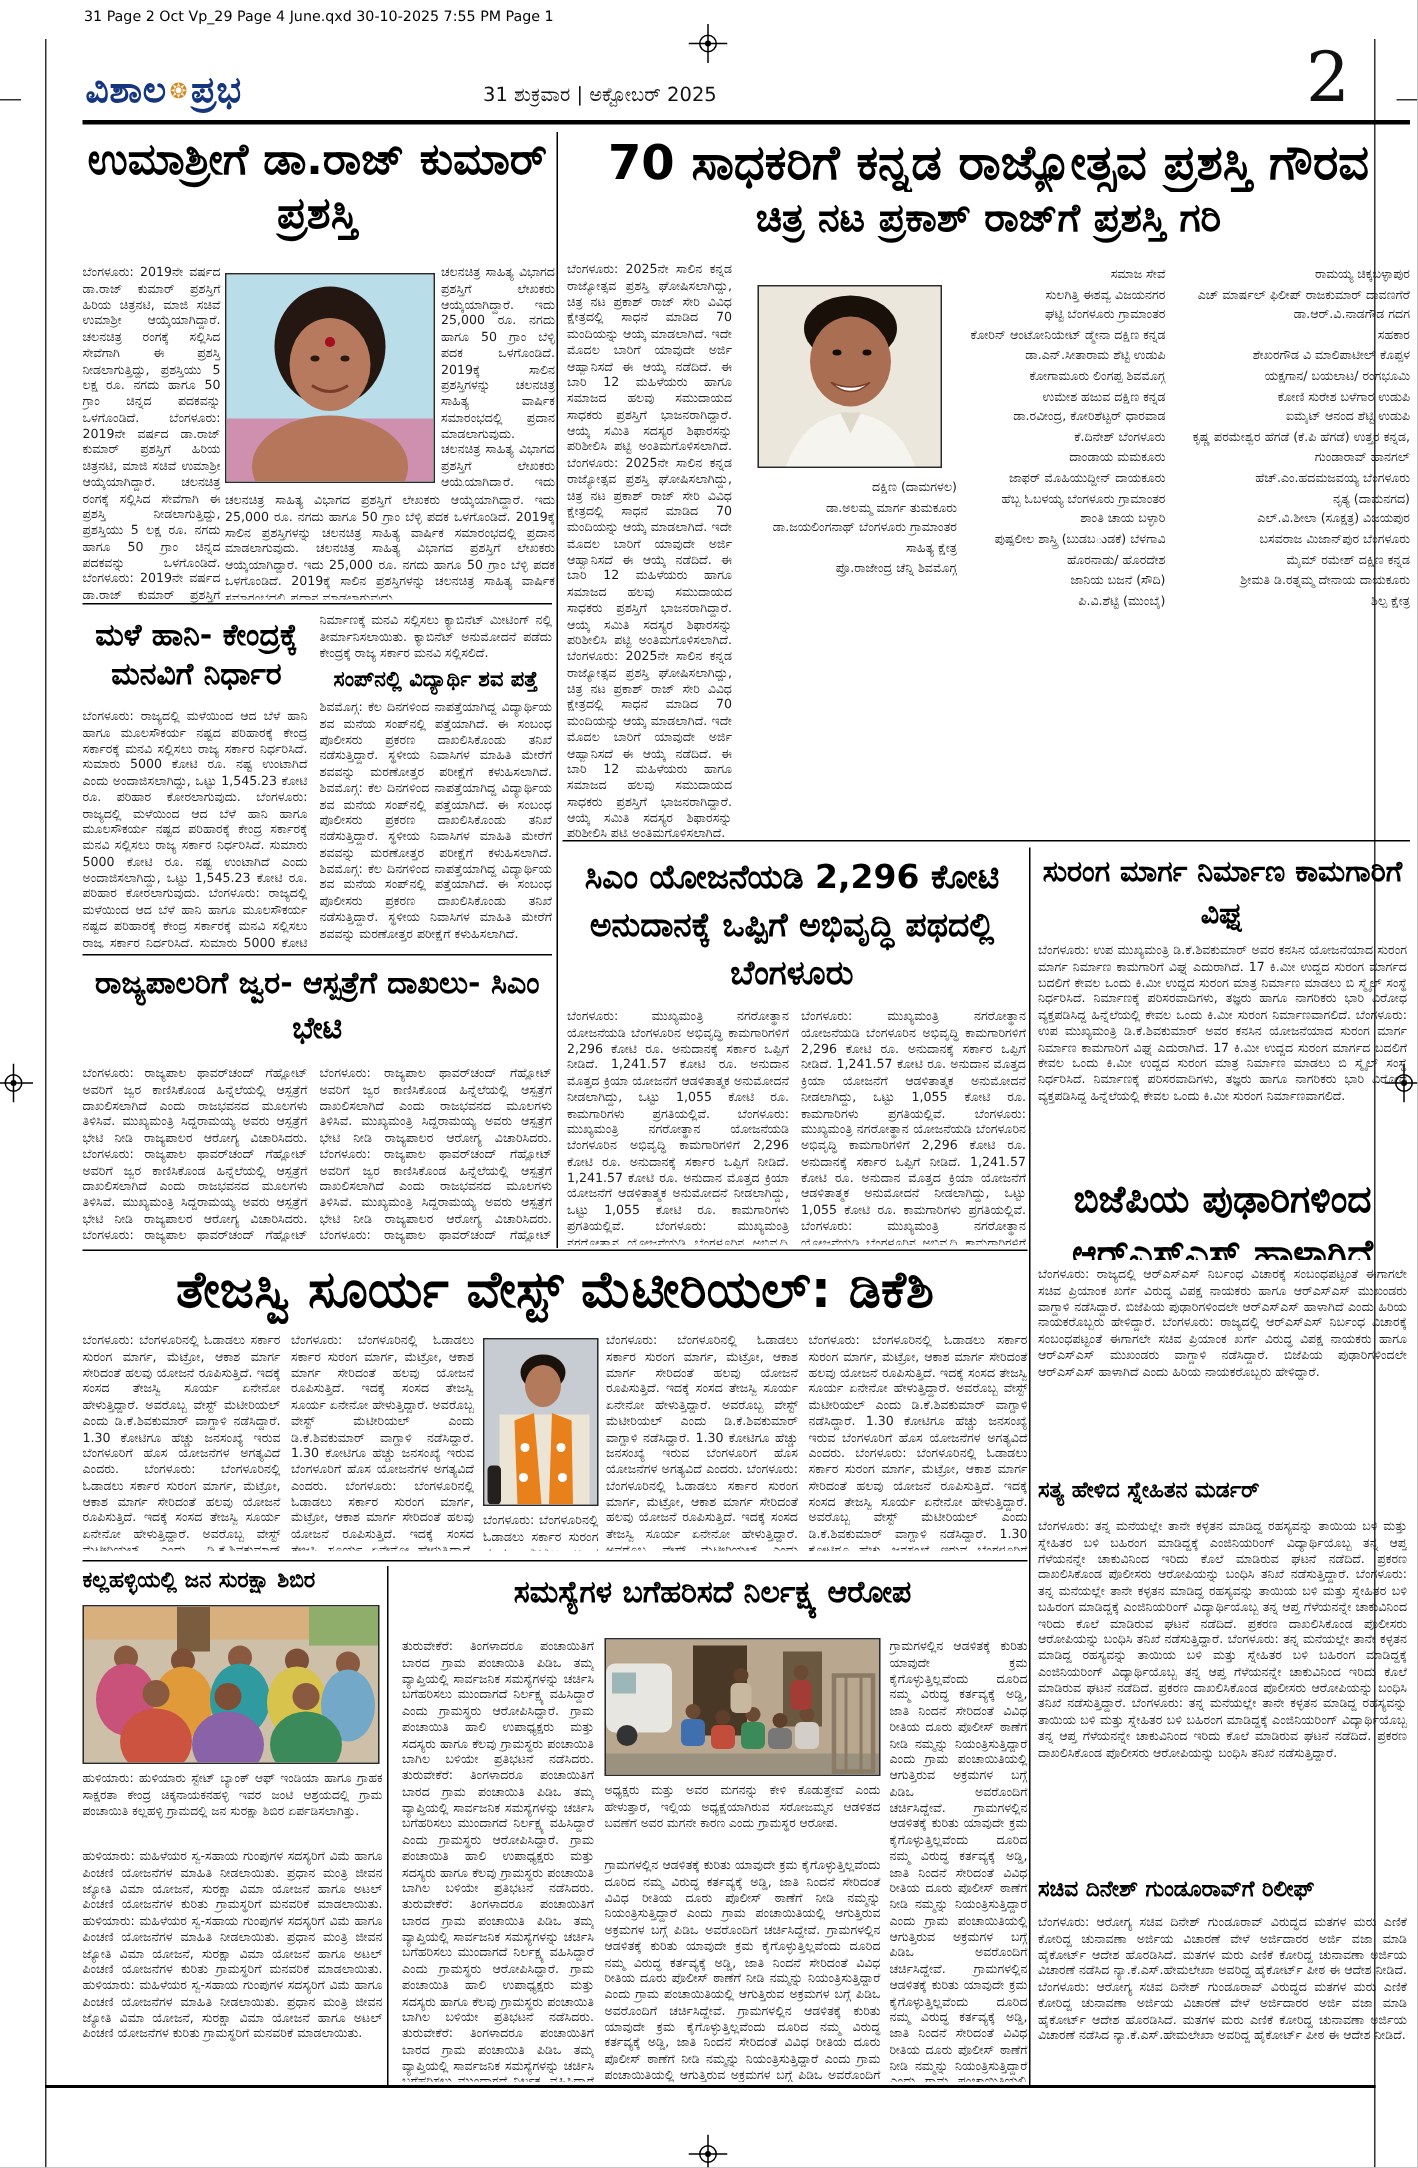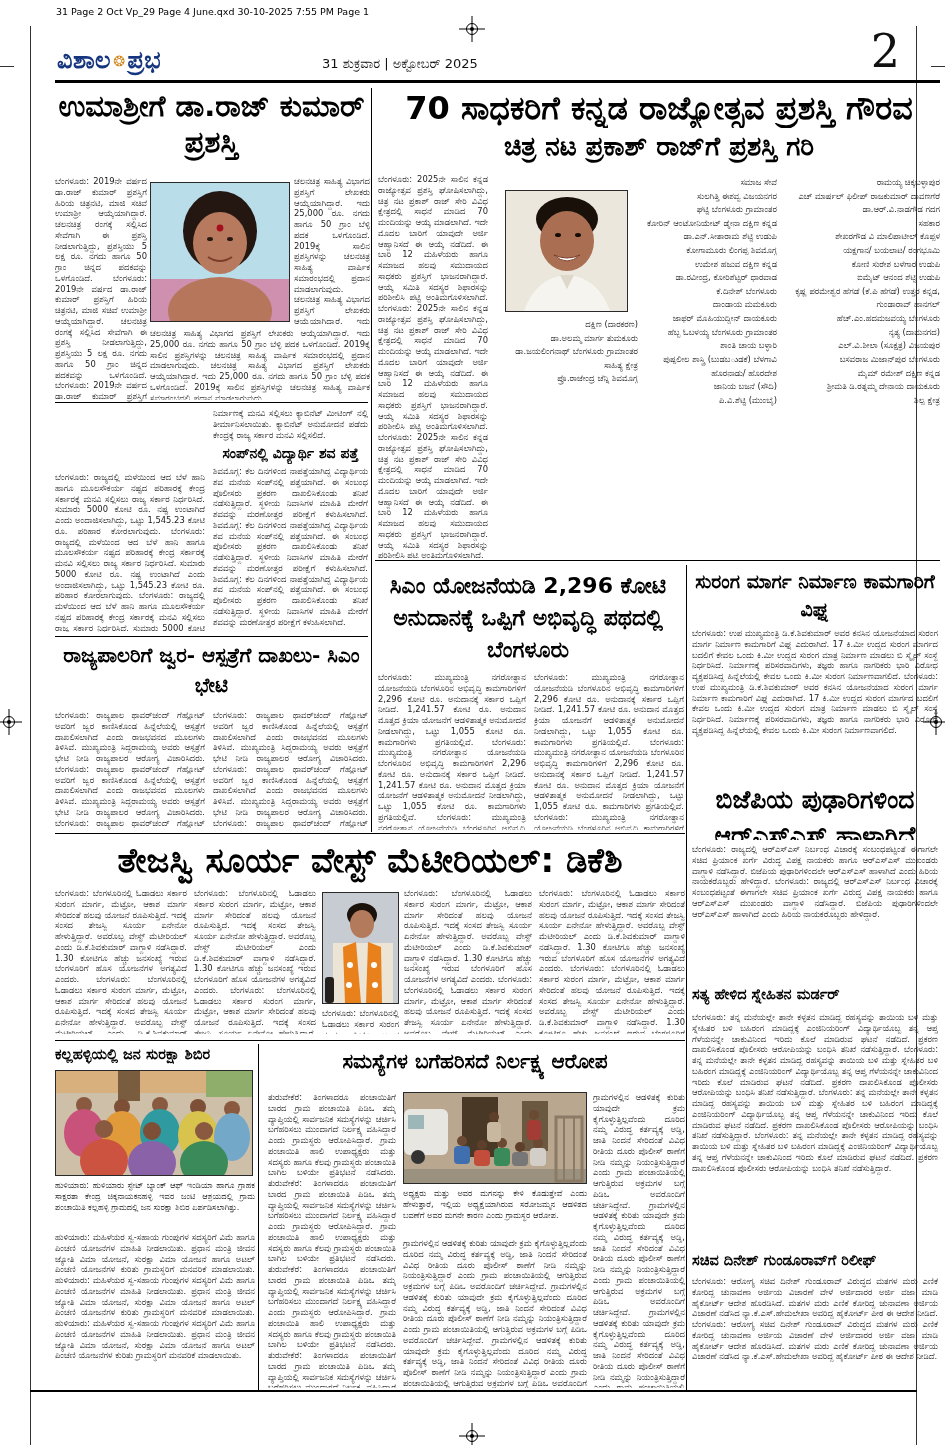--- a/index.html
+++ b/index.html
@@ -109,21 +109,21 @@
       <rect width="121" height="120" fill="#ece7dc"></rect>
       <ellipse cx="61" cy="28" rx="31" ry="22" fill="#181009"></ellipse>
       <ellipse cx="61" cy="50" rx="27" ry="30" fill="#aa6f52"></ellipse>
       <ellipse cx="52" cy="44" rx="3" ry="2" fill="#140c08"></ellipse>
       <ellipse cx="72" cy="44" rx="3" ry="2" fill="#140c08"></ellipse>
       <path d="M48 64 Q61 76 74 64 Q61 70 48 64 Z" fill="#fff" stroke="#7a3d2a" stroke-width="1"></path>
       <path d="M18 120 Q30 86 61 84 Q92 86 104 120 Z" fill="#f6f4ef"></path>
       <path d="M54 84 L61 98 L68 84 Z" fill="#ddd8ca"></path>
     </svg>
   </div>
-  <div class="abs names" style="left:498px;top:318px;width:140px;height:240px;">ದಕ್ಷಿಣ (ದಾರಕರಣ)
+  <div class="abs names" style="left:498px;top:318px;width:140px;height:240px;">ದಕ್ಷಿಣ (ದಾಮಗಳಲ)
 ಡಾ.ಅಲಮ್ಮ ಮಾರ್ಗ ತುಮಕೂರು
 ಡಾ.ಜಯಲಿಂಗನಾಥ್ ಬೆಂಗಳೂರು ಗ್ರಾಮಾಂತರ
 ಸಾಹಿತ್ಯ ಕ್ಷೇತ್ರ
 ಪ್ರೊ.ರಾಜೇಂದ್ರ ಚೆನ್ನಿ ಶಿವಮೊಗ್ಗ</div>
   <div class="abs names" style="left:645px;top:176px;width:132px;height:382px;">ಸಮಾಜ ಸೇವೆ
 ಸುಲಗಿತ್ತಿ ಈಶವ್ವ ವಿಜಯನಗರ
 ಘಟ್ಟಿ ಬೆಂಗಳೂರು ಗ್ರಾಮಾಂತರ
 ಕೋರಿನ್ ಆಂಟೋನಿಯೇಟ್ ಡ್ಮೇನಾ ದಕ್ಷಿಣ ಕನ್ನಡ
 ಡಾ.ಎನ್.ಸೀತಾರಾಮ ಶೆಟ್ಟಿ ಉಡುಪಿ
 ಕೋಗಾಮೂರು ಲಿಂಗಪ್ಪ ಶಿವಮೊಗ್ಗ
@@ -148,20 +148,21 @@
 ಐಮೈಟ್ ಆನಂದ ಶೆಟ್ಟಿ ಉಡುಪಿ
 ಕೃಷ್ಣ ಪರಮೇಶ್ವರ ಹೆಗಡೆ (ಕೆ.ಪಿ ಹೆಗಡೆ) ಉತ್ತರ ಕನ್ನಡ, ಗುಂಡಾರಾವ್ ಹಾನಗಲ್
 ಹೆಚ್.ಎಂ.ಹದಮಜವಯ್ಯ ಬೆಂಗಳೂರು
 ನೃತ್ಯ (ದಾಮನಗದ)
 ಎಲ್.ವಿ.ಶೀಲಾ (ಸೂಕ್ಷತ್ರ) ವಿಜಯಪುರ
 ಬಸವರಾಜ ಮಿಜಾನ್‌ಪುರ ಬೆಂಗಳೂರು
 ಮೈಮ್ ರಮೇಶ್ ದಕ್ಷಿಣ ಕನ್ನಡ
 ಶ್ರೀಮತಿ ಡಿ.ರತ್ನಮ್ಮ ದೇನಾಯ ದಾಯಕೂರು
 ಶಿಲ್ಪ ಕ್ಷೇತ್ರ</div>
 
+  <div class="abs hl" style="left:55px;top:410px;width:152px;height:58px;font-size:20px;line-height:1.3;">ಮಳೆ ಹಾನಿ- ಕೇಂದ್ರಕ್ಕೆ ಮನವಿಗೆ ನಿರ್ಧಾರ</div>
   <div class="abs bt" style="left:213px;top:408px;width:155px;height:34px;">ನಿರ್ಮಾಣಕ್ಕೆ ಮನವಿ ಸಲ್ಲಿಸಲು ಕ್ಯಾಬಿನೆಟ್ ಮೀಟಿಂಗ್ ನಲ್ಲಿ ತೀರ್ಮಾನಿಸಲಾಯಿತು. ಕ್ಯಾಬಿನೆಟ್ ಅನುಮೋದನೆ ಪಡೆದು ಕೇಂದ್ರಕ್ಕೆ ರಾಜ್ಯ ಸರ್ಕಾರ ಮನವಿ ಸಲ್ಲಿಸಲಿದೆ.</div>
   <div class="abs bt" style="left:55px;top:472px;width:150px;height:160px;">ಬೆಂಗಳೂರು: ರಾಜ್ಯದಲ್ಲಿ ಮಳೆಯಿಂದ ಆದ ಬೆಳೆ ಹಾನಿ ಹಾಗೂ ಮೂಲಸೌಕರ್ಯ ನಷ್ಟದ ಪರಿಹಾರಕ್ಕೆ ಕೇಂದ್ರ ಸರ್ಕಾರಕ್ಕೆ ಮನವಿ ಸಲ್ಲಿಸಲು ರಾಜ್ಯ ಸರ್ಕಾರ ನಿರ್ಧರಿಸಿದೆ. ಸುಮಾರು 5000 ಕೋಟಿ ರೂ. ನಷ್ಟ ಉಂಟಾಗಿದೆ ಎಂದು ಅಂದಾಜಿಸಲಾಗಿದ್ದು, ಒಟ್ಟು 1,545.23 ಕೋಟಿ ರೂ. ಪರಿಹಾರ ಕೋರಲಾಗುವುದು. ಬೆಂಗಳೂರು: ರಾಜ್ಯದಲ್ಲಿ ಮಳೆಯಿಂದ ಆದ ಬೆಳೆ ಹಾನಿ ಹಾಗೂ ಮೂಲಸೌಕರ್ಯ ನಷ್ಟದ ಪರಿಹಾರಕ್ಕೆ ಕೇಂದ್ರ ಸರ್ಕಾರಕ್ಕೆ ಮನವಿ ಸಲ್ಲಿಸಲು ರಾಜ್ಯ ಸರ್ಕಾರ ನಿರ್ಧರಿಸಿದೆ. ಸುಮಾರು 5000 ಕೋಟಿ ರೂ. ನಷ್ಟ ಉಂಟಾಗಿದೆ ಎಂದು ಅಂದಾಜಿಸಲಾಗಿದ್ದು, ಒಟ್ಟು 1,545.23 ಕೋಟಿ ರೂ. ಪರಿಹಾರ ಕೋರಲಾಗುವುದು. ಬೆಂಗಳೂರು: ರಾಜ್ಯದಲ್ಲಿ ಮಳೆಯಿಂದ ಆದ ಬೆಳೆ ಹಾನಿ ಹಾಗೂ ಮೂಲಸೌಕರ್ಯ ನಷ್ಟದ ಪರಿಹಾರಕ್ಕೆ ಕೇಂದ್ರ ಸರ್ಕಾರಕ್ಕೆ ಮನವಿ ಸಲ್ಲಿಸಲು ರಾಜ್ಯ ಸರ್ಕಾರ ನಿರ್ಧರಿಸಿದೆ. ಸುಮಾರು 5000 ಕೋಟಿ ರೂ. ನಷ್ಟ ಉಂಟಾಗಿದೆ ಎಂದು ಅಂದಾಜಿಸಲಾಗಿದ್ದು, ಒಟ್ಟು 1,545.23 ಕೋಟಿ ರೂ. ಪರಿಹಾರ ಕೋರಲಾಗುವುದು.</div>
 
   <div class="abs hl" style="left:213px;top:444px;width:155px;height:20px;font-size:14px;line-height:1.3;">ಸಂಪ್‌ನಲ್ಲಿ ವಿದ್ಯಾರ್ಥಿ ಶವ ಪತ್ತೆ</div>
   <div class="abs bt" style="left:213px;top:466px;width:155px;height:166px;">ಶಿವಮೊಗ್ಗ: ಕೆಲ ದಿನಗಳಿಂದ ನಾಪತ್ತೆಯಾಗಿದ್ದ ವಿದ್ಯಾರ್ಥಿಯ ಶವ ಮನೆಯ ಸಂಪ್‌ನಲ್ಲಿ ಪತ್ತೆಯಾಗಿದೆ. ಈ ಸಂಬಂಧ ಪೊಲೀಸರು ಪ್ರಕರಣ ದಾಖಲಿಸಿಕೊಂಡು ತನಿಖೆ ನಡೆಸುತ್ತಿದ್ದಾರೆ. ಸ್ಥಳೀಯ ನಿವಾಸಿಗಳ ಮಾಹಿತಿ ಮೇರೆಗೆ ಶವವನ್ನು ಮರಣೋತ್ತರ ಪರೀಕ್ಷೆಗೆ ಕಳುಹಿಸಲಾಗಿದೆ. ಶಿವಮೊಗ್ಗ: ಕೆಲ ದಿನಗಳಿಂದ ನಾಪತ್ತೆಯಾಗಿದ್ದ ವಿದ್ಯಾರ್ಥಿಯ ಶವ ಮನೆಯ ಸಂಪ್‌ನಲ್ಲಿ ಪತ್ತೆಯಾಗಿದೆ. ಈ ಸಂಬಂಧ ಪೊಲೀಸರು ಪ್ರಕರಣ ದಾಖಲಿಸಿಕೊಂಡು ತನಿಖೆ ನಡೆಸುತ್ತಿದ್ದಾರೆ. ಸ್ಥಳೀಯ ನಿವಾಸಿಗಳ ಮಾಹಿತಿ ಮೇರೆಗೆ ಶವವನ್ನು ಮರಣೋತ್ತರ ಪರೀಕ್ಷೆಗೆ ಕಳುಹಿಸಲಾಗಿದೆ. ಶಿವಮೊಗ್ಗ: ಕೆಲ ದಿನಗಳಿಂದ ನಾಪತ್ತೆಯಾಗಿದ್ದ ವಿದ್ಯಾರ್ಥಿಯ ಶವ ಮನೆಯ ಸಂಪ್‌ನಲ್ಲಿ ಪತ್ತೆಯಾಗಿದೆ. ಈ ಸಂಬಂಧ ಪೊಲೀಸರು ಪ್ರಕರಣ ದಾಖಲಿಸಿಕೊಂಡು ತನಿಖೆ ನಡೆಸುತ್ತಿದ್ದಾರೆ. ಸ್ಥಳೀಯ ನಿವಾಸಿಗಳ ಮಾಹಿತಿ ಮೇರೆಗೆ ಶವವನ್ನು ಮರಣೋತ್ತರ ಪರೀಕ್ಷೆಗೆ ಕಳುಹಿಸಲಾಗಿದೆ.</div>
 
   <div class="abs hl" style="left:55px;top:640px;width:313px;height:64px;font-size:20px;line-height:1.5;">ರಾಜ್ಯಪಾಲರಿಗೆ ಜ್ವರ- ಆಸ್ಪತ್ರೆಗೆ ದಾಖಲು- ಸಿಎಂ ಭೇಟಿ</div>
   <div class="abs bt" style="left:55px;top:710px;width:150px;height:120px;">ಬೆಂಗಳೂರು: ರಾಜ್ಯಪಾಲ ಥಾವರ್‌ಚಂದ್ ಗೆಹ್ಲೋಟ್ ಅವರಿಗೆ ಜ್ವರ ಕಾಣಿಸಿಕೊಂಡ ಹಿನ್ನೆಲೆಯಲ್ಲಿ ಆಸ್ಪತ್ರೆಗೆ ದಾಖಲಿಸಲಾಗಿದೆ ಎಂದು ರಾಜಭವನದ ಮೂಲಗಳು ತಿಳಿಸಿವೆ. ಮುಖ್ಯಮಂತ್ರಿ ಸಿದ್ದರಾಮಯ್ಯ ಅವರು ಆಸ್ಪತ್ರೆಗೆ ಭೇಟಿ ನೀಡಿ ರಾಜ್ಯಪಾಲರ ಆರೋಗ್ಯ ವಿಚಾರಿಸಿದರು. ಬೆಂಗಳೂರು: ರಾಜ್ಯಪಾಲ ಥಾವರ್‌ಚಂದ್ ಗೆಹ್ಲೋಟ್ ಅವರಿಗೆ ಜ್ವರ ಕಾಣಿಸಿಕೊಂಡ ಹಿನ್ನೆಲೆಯಲ್ಲಿ ಆಸ್ಪತ್ರೆಗೆ ದಾಖಲಿಸಲಾಗಿದೆ ಎಂದು ರಾಜಭವನದ ಮೂಲಗಳು ತಿಳಿಸಿವೆ. ಮುಖ್ಯಮಂತ್ರಿ ಸಿದ್ದರಾಮಯ್ಯ ಅವರು ಆಸ್ಪತ್ರೆಗೆ ಭೇಟಿ ನೀಡಿ ರಾಜ್ಯಪಾಲರ ಆರೋಗ್ಯ ವಿಚಾರಿಸಿದರು. ಬೆಂಗಳೂರು: ರಾಜ್ಯಪಾಲ ಥಾವರ್‌ಚಂದ್ ಗೆಹ್ಲೋಟ್ ಅವರಿಗೆ ಜ್ವರ ಕಾಣಿಸಿಕೊಂಡ ಹಿನ್ನೆಲೆಯಲ್ಲಿ ಆಸ್ಪತ್ರೆಗೆ ದಾಖಲಿಸಲಾಗಿದೆ ಎಂದು ರಾಜಭವನದ ಮೂಲಗಳು ತಿಳಿಸಿವೆ. ಮುಖ್ಯಮಂತ್ರಿ ಸಿದ್ದರಾಮಯ್ಯ ಅವರು ಆಸ್ಪತ್ರೆಗೆ ಭೇಟಿ ನೀಡಿ ರಾಜ್ಯಪಾಲರ ಆರೋಗ್ಯ ವಿಚಾರಿಸಿದರು.</div>
   <div class="abs bt" style="left:213px;top:710px;width:155px;height:120px;">ಬೆಂಗಳೂರು: ರಾಜ್ಯಪಾಲ ಥಾವರ್‌ಚಂದ್ ಗೆಹ್ಲೋಟ್ ಅವರಿಗೆ ಜ್ವರ ಕಾಣಿಸಿಕೊಂಡ ಹಿನ್ನೆಲೆಯಲ್ಲಿ ಆಸ್ಪತ್ರೆಗೆ ದಾಖಲಿಸಲಾಗಿದೆ ಎಂದು ರಾಜಭವನದ ಮೂಲಗಳು ತಿಳಿಸಿವೆ. ಮುಖ್ಯಮಂತ್ರಿ ಸಿದ್ದರಾಮಯ್ಯ ಅವರು ಆಸ್ಪತ್ರೆಗೆ ಭೇಟಿ ನೀಡಿ ರಾಜ್ಯಪಾಲರ ಆರೋಗ್ಯ ವಿಚಾರಿಸಿದರು. ಬೆಂಗಳೂರು: ರಾಜ್ಯಪಾಲ ಥಾವರ್‌ಚಂದ್ ಗೆಹ್ಲೋಟ್ ಅವರಿಗೆ ಜ್ವರ ಕಾಣಿಸಿಕೊಂಡ ಹಿನ್ನೆಲೆಯಲ್ಲಿ ಆಸ್ಪತ್ರೆಗೆ ದಾಖಲಿಸಲಾಗಿದೆ ಎಂದು ರಾಜಭವನದ ಮೂಲಗಳು ತಿಳಿಸಿವೆ. ಮುಖ್ಯಮಂತ್ರಿ ಸಿದ್ದರಾಮಯ್ಯ ಅವರು ಆಸ್ಪತ್ರೆಗೆ ಭೇಟಿ ನೀಡಿ ರಾಜ್ಯಪಾಲರ ಆರೋಗ್ಯ ವಿಚಾರಿಸಿದರು. ಬೆಂಗಳೂರು: ರಾಜ್ಯಪಾಲ ಥಾವರ್‌ಚಂದ್ ಗೆಹ್ಲೋಟ್ ಅವರಿಗೆ ಜ್ವರ ಕಾಣಿಸಿಕೊಂಡ ಹಿನ್ನೆಲೆಯಲ್ಲಿ ಆಸ್ಪತ್ರೆಗೆ ದಾಖಲಿಸಲಾಗಿದೆ ಎಂದು ರಾಜಭವನದ ಮೂಲಗಳು ತಿಳಿಸಿವೆ. ಮುಖ್ಯಮಂತ್ರಿ ಸಿದ್ದರಾಮಯ್ಯ ಅವರು ಆಸ್ಪತ್ರೆಗೆ ಭೇಟಿ ನೀಡಿ ರಾಜ್ಯಪಾಲರ ಆರೋಗ್ಯ ವಿಚಾರಿಸಿದರು.</div>
 

